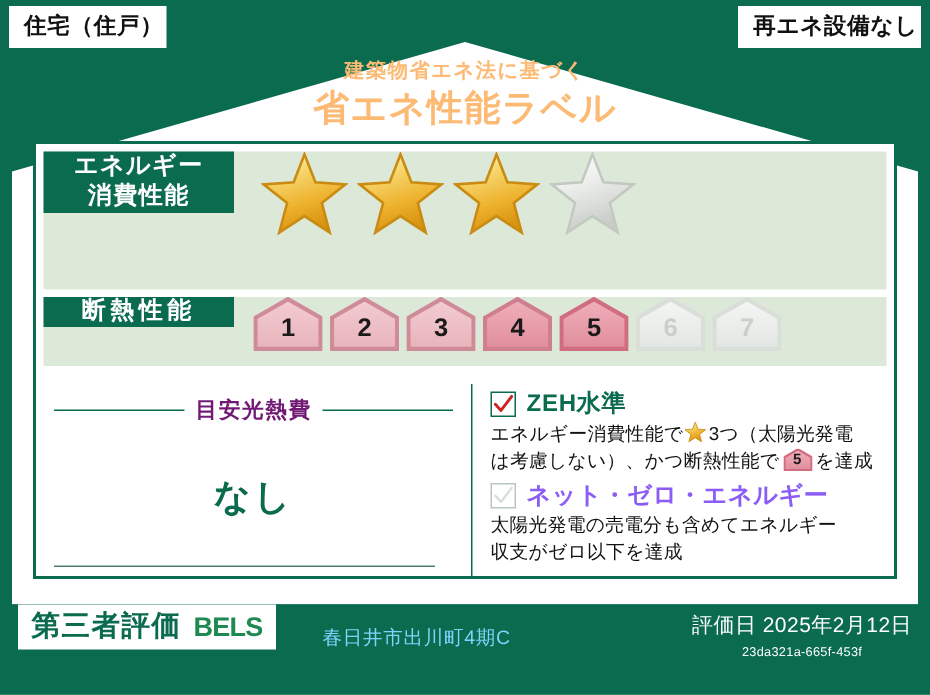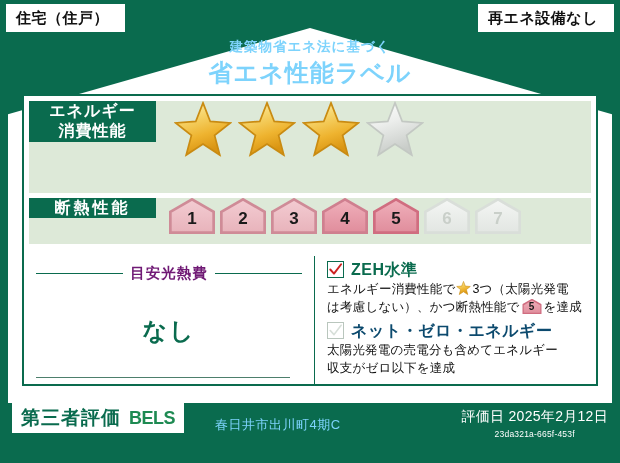--- a/index.html
+++ b/index.html
@@ -18,21 +18,21 @@
 
   
   .corner-tag {
     position: absolute;
     top: 4px;
     background: #ffffff;
     color: #111111;
     font-size: 15px;
     font-weight: bold;
     letter-spacing: 0.5px;
-    padding: 6px 16px 7px 10px;
+    padding: 6px 2px 7px 10px;
     line-height: 1;
     white-space: nowrap;
     z-index: 6;
   }
   .corner-tag.left  { left: 6px; }
   .corner-tag.right { right: 6px; }
 
   
   .house {
     position: absolute;
@@ -48,21 +48,21 @@
     width: 592px; height: 363px;
     z-index: 3;
   }
 
   
   .heading {
     position: absolute;
     left: 0; top: 6px;
     width: 592px;
     text-align: center;
-    color: #7dd3fc;
+    color: #fdba74;
   }
   .heading .sub {
     font-size: 13.5px;
     font-weight: bold;
     letter-spacing: 1px;
     line-height: 1.1;
   }
   .heading .main {
     font-size: 24px;
     font-weight: bold;
@@ -217,21 +217,21 @@
     flex: 0 0 17px;
   }
   .chk.off { border-color: #b9c6bd; }
   .zeh-title {
     font-size: 16px;
     font-weight: bold;
     color: #0a6b4e;
     letter-spacing: 0.5px;
     line-height: 1;
   }
-  .zeh-title.off { color: #0c4a6e; }
+  .zeh-title.off { color: #8b5cf6; }
   .zeh-desc {
     font-size: 12.5px;
     color: #111111;
     line-height: 1.45;
     letter-spacing: 0.2px;
   }
   .inline-star { display: inline-block; vertical-align: -2px; margin: 0 1px; }
   .inline-badge {
     display: inline-block;
     vertical-align: -3px;

